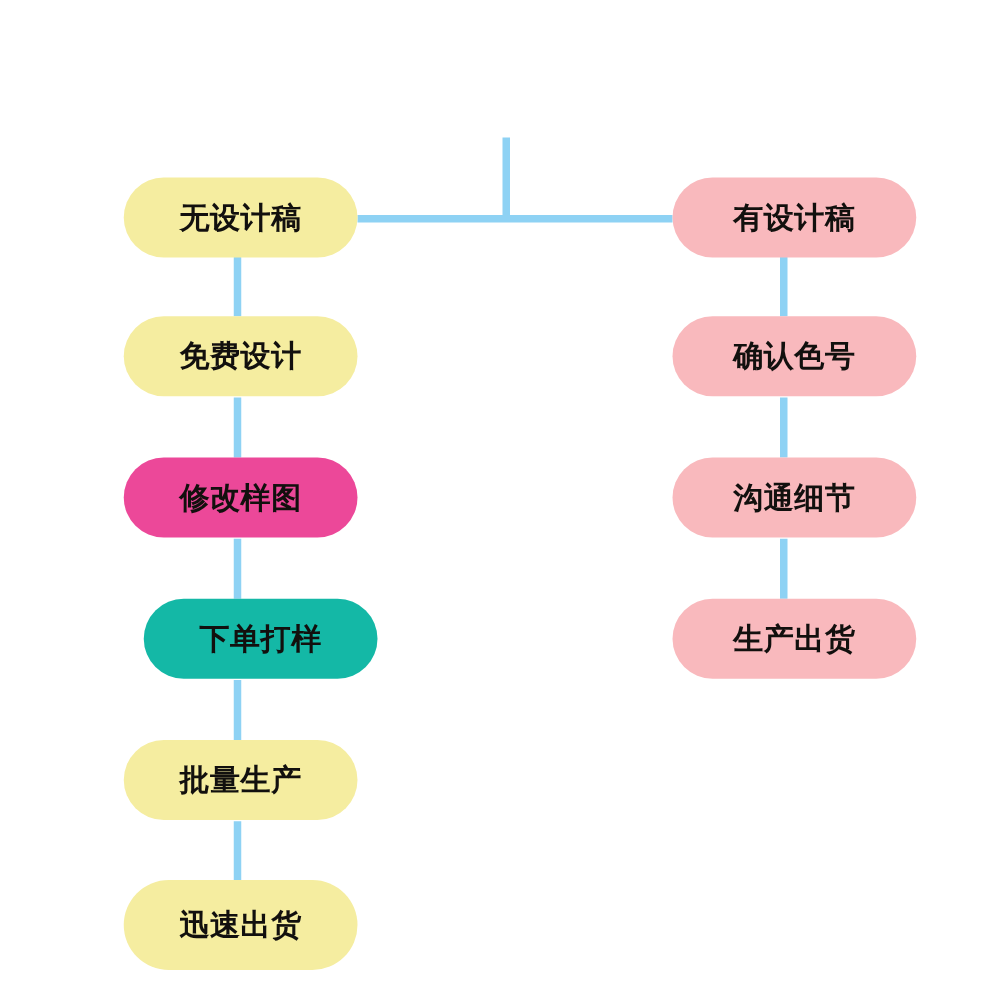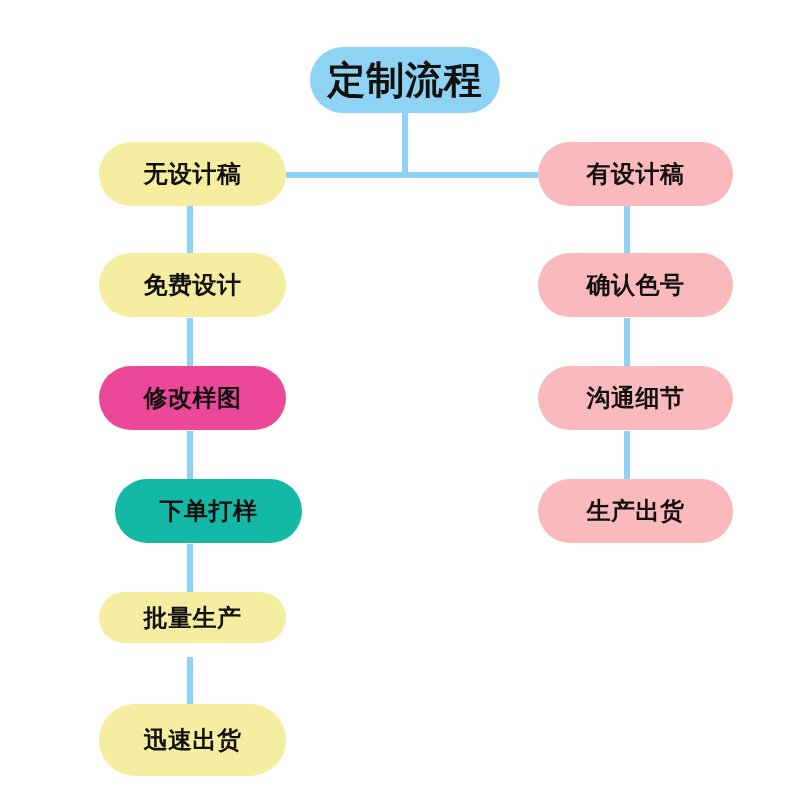--- a/index.html
+++ b/index.html
@@ -42,23 +42,20 @@
     background: #8ed2f4;
   }
   .conn-v { width: 6px; }
   .conn-h { height: 6px; }
 </style>
 </head>
 <body>
 
 <div id="canvas" style="background: rgb(255, 255, 255);">
 
-  <div class="node node-root" style="left: 310px; top: 47px; width: 190px; height: 66px; background: rgb(142, 210, 244);">
-    <span>定制流程</span>
-  </div>
 
   <div class="connector conn-v" style="left: 402px; top: 110px; height: 65px; background: rgb(142, 210, 244);"></div>
 
   <div class="connector conn-h" style="left: 286px; top: 172px; width: 252px; background: rgb(142, 210, 244);"></div>
 
   <div>
 
     <div class="connector conn-v" style="left: 187px; top: 205px; height: 48px; background: rgb(142, 210, 244);"></div>
     <div class="connector conn-v" style="left: 187px; top: 318px; height: 48px; background: rgb(142, 210, 244);"></div>
     <div class="connector conn-v" style="left: 187px; top: 431px; height: 48px; background: rgb(142, 210, 244);"></div>
@@ -70,21 +67,21 @@
     </div>
     <div class="node node-branch" style="left:99px; top:253px; width:187px; height:64px; background:#f5eda0;">
       <span>免费设计</span>
     </div>
     <div class="node node-branch" style="left:99px; top:366px; width:187px; height:64px; background:#ec4899;">
       <span>修改样图</span>
     </div>
     <div class="node node-branch" style="left:115px; top:479px; width:187px; height:64px; background:#14b8a6;">
       <span>下单打样</span>
     </div>
-    <div class="node node-branch" style="left:99px; top:592px; width:187px; height:51px; background:#f5eda0;">
+    <div class="node node-branch" style="left:99px; top:592px; width:187px; height:64px; background:#f5eda0;">
       <span>批量生产</span>
     </div>
     <div class="node node-branch" style="left:99px; top:704px; width:187px; height:72px; background:#f5eda0;">
       <span>迅速出货</span>
     </div>
 
   </div>
 
   <div>
 

